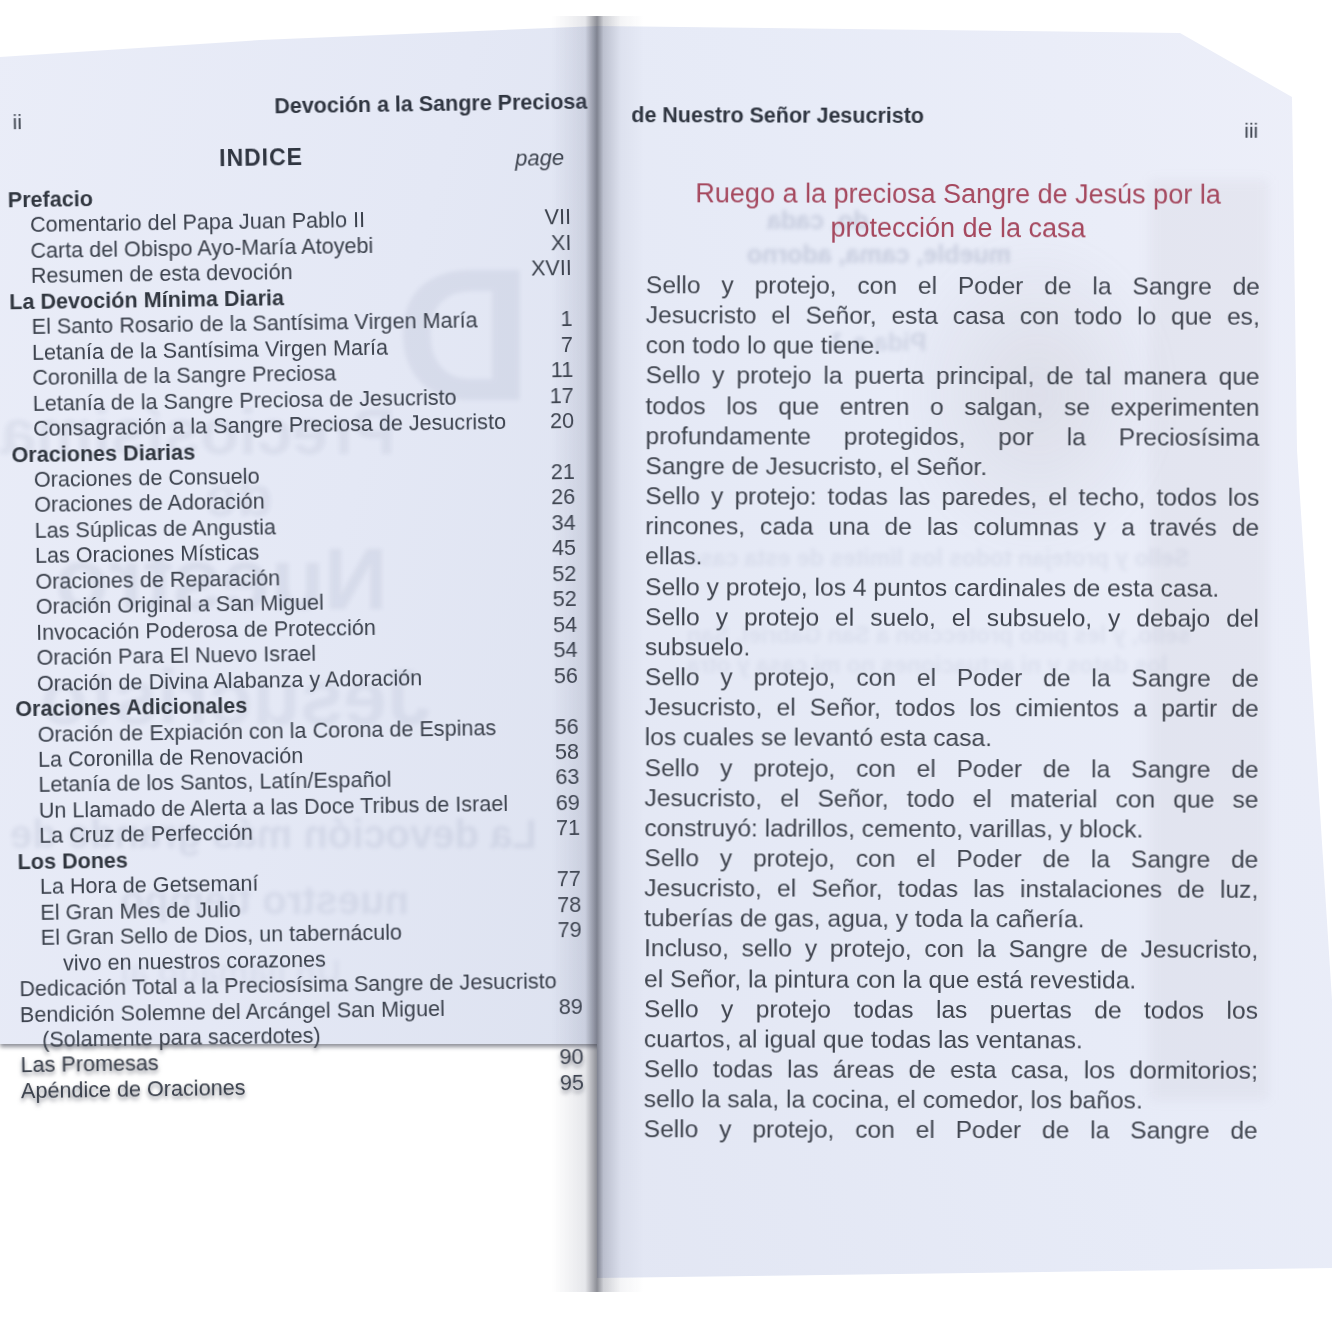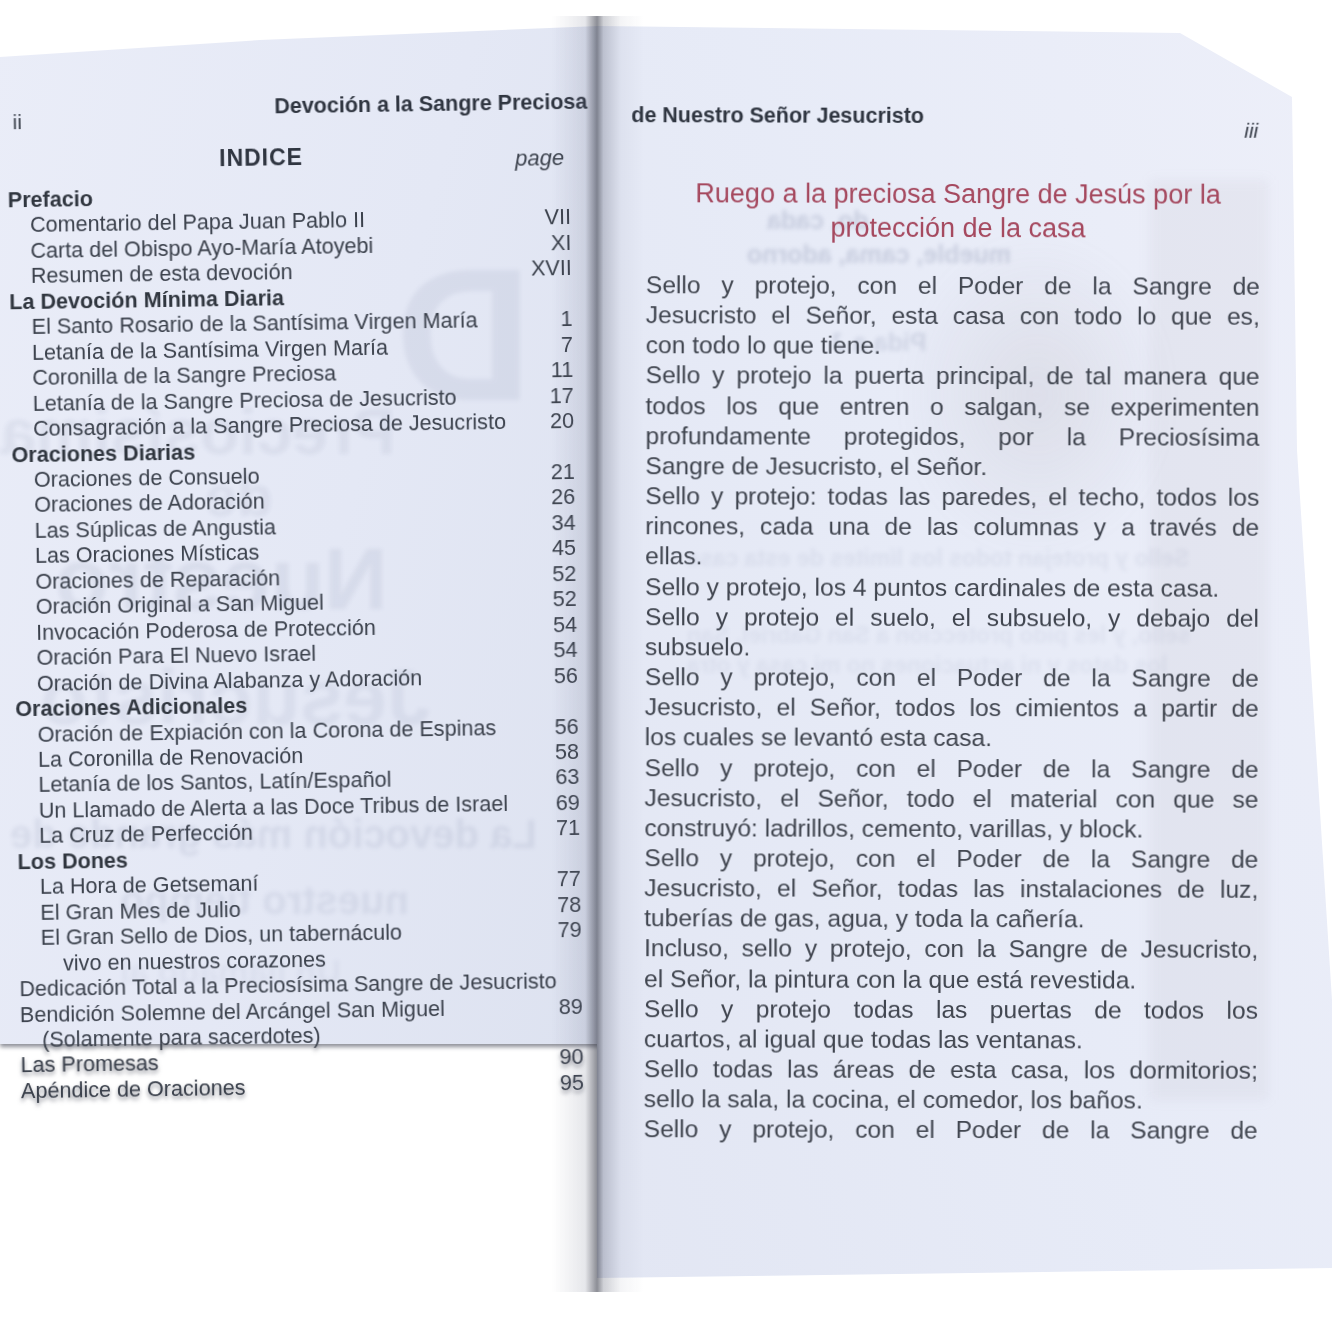--- a/index.html
+++ b/index.html
@@ -41,21 +41,21 @@
   .toc-title{position:absolute;left:226px;top:144px;font-weight:bold;font-size:23px;color:#2f3540;letter-spacing:1px;}
   .page-col{position:absolute;right:28px;top:149px;font-style:italic;font-size:22px;color:#3c424d;}
   .toc{position:absolute;left:14px;right:22px;top:183px;color:#3b414c;font-size:21.6px;}
   .toc-row{display:flex;line-height:25.45px;white-space:nowrap;}
   .toc-row .lbl{flex:1;overflow:visible;}
   .toc-row .pg{width:64px;text-align:right;flex:none;}
   .toc-row.b .lbl{font-weight:bold;color:#30363f;}
 
   
   .rp-inner{position:absolute;inset:0;transform:rotate(.15deg);transform-origin:360px 620px;filter:blur(.25px);}
-  .folio-right{left:646px;top:118px;font-style:italic;}
+  .folio-right{left:646px;top:118px;}
   .rh-right{left:33px;top:104px;}
   .title{
     position:absolute;left:60px;width:600px;top:178px;
     text-align:center;font-size:27px;line-height:33.5px;color:#a5485e;
   }
   .body-text{position:absolute;left:48px;width:614px;top:271px;font-size:24.6px;line-height:30.15px;color:#40454f;}
   .para{margin:0;}
   .jline{text-align:justify;text-align-last:justify;}
   .lline{text-align:left;}
 

